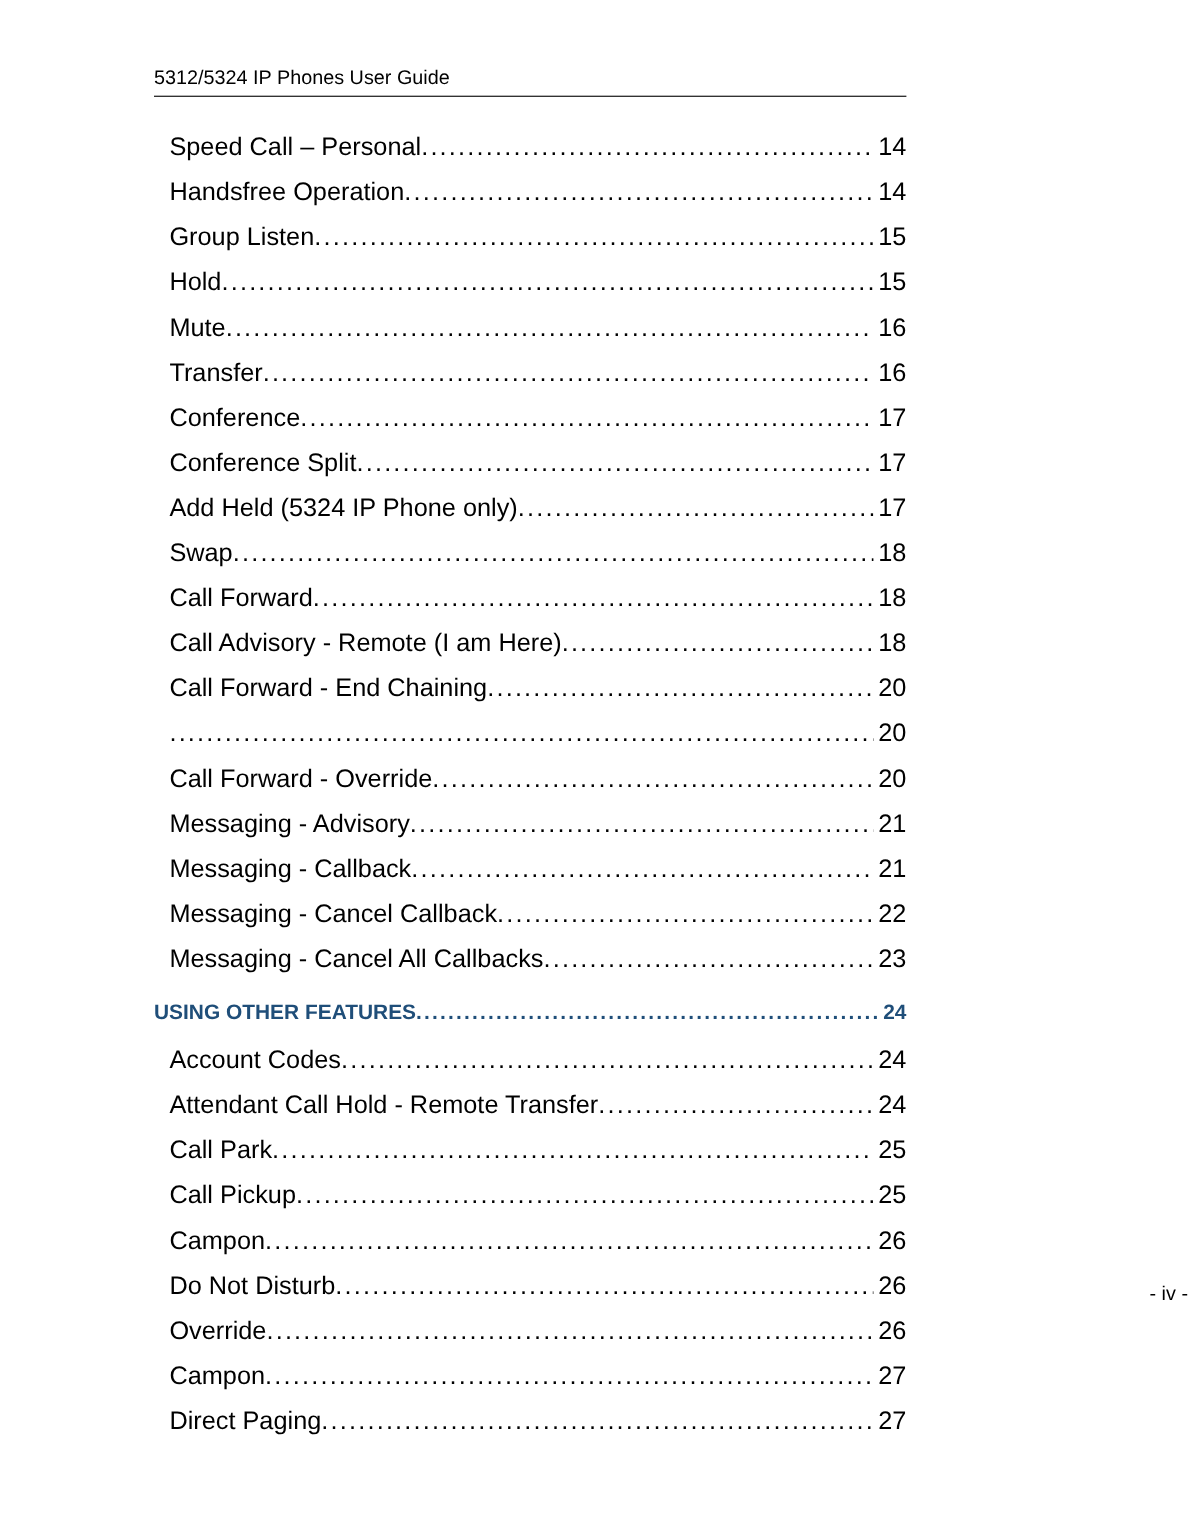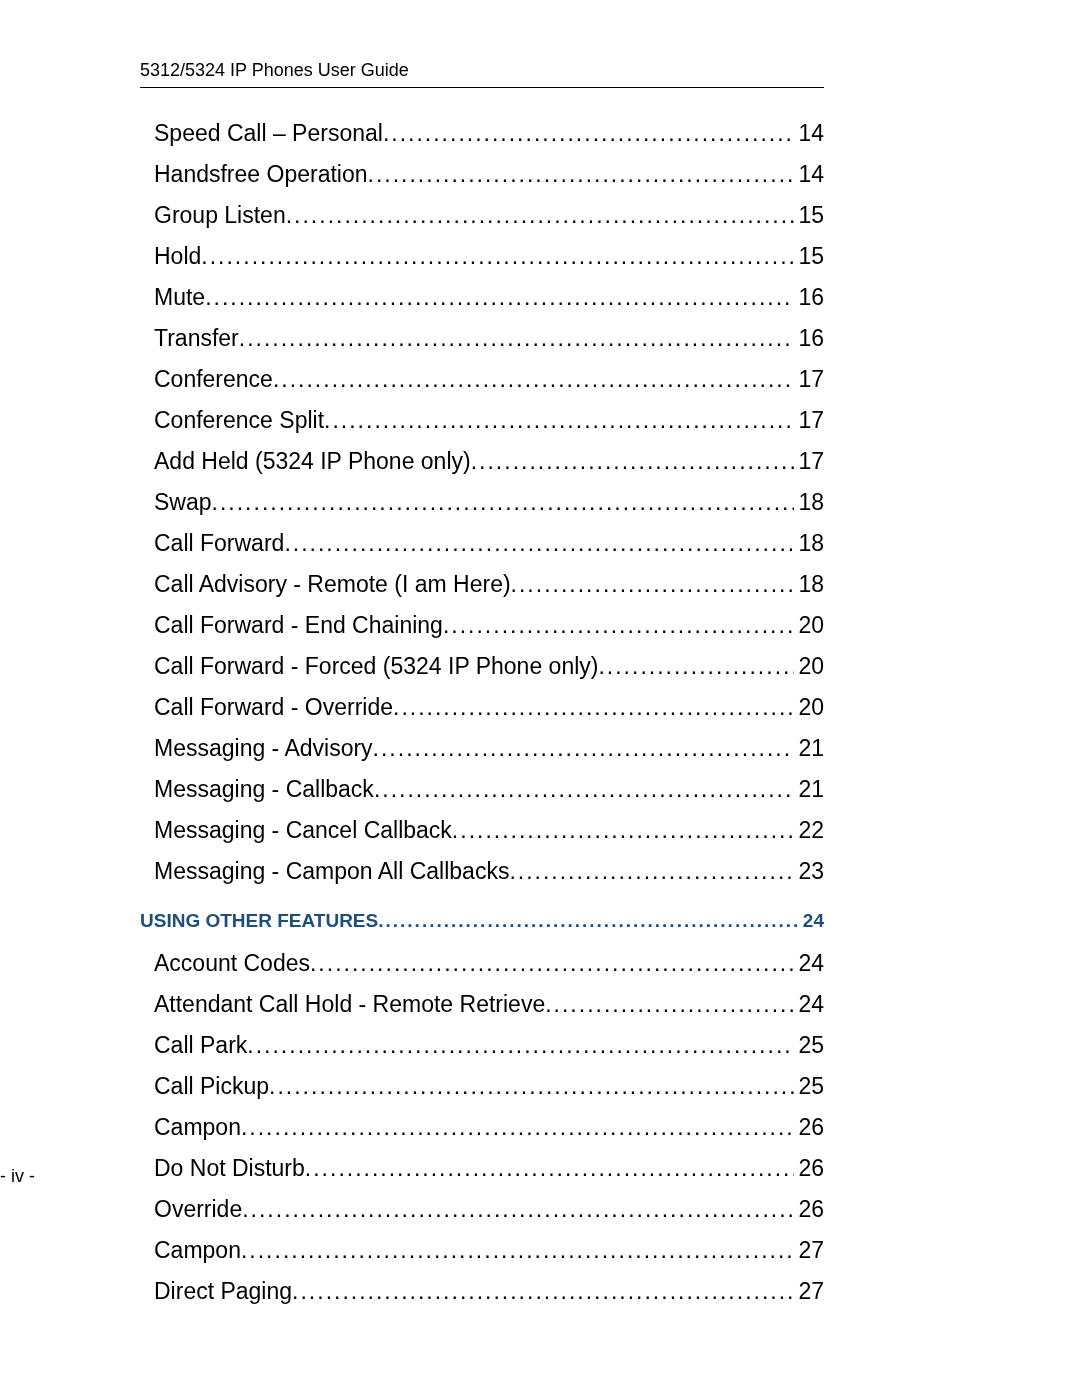--- a/index.html
+++ b/index.html
@@ -61,21 +61,21 @@
     color: #1f4e79;
   }
   .toc-row.level-0 .leader {
     color: #1f4e79;
   }
   .footer {
     position: absolute;
     bottom: 210px;
     left: 0;
     width: 1080px;
-    text-align: left;
+    text-align: right;
     font-size: 18px;
     color: #000;
   }
 </style>
 </head>
 <body>
 
 <div class="page">
   <div class="running-head">5312/5324 IP Phones User Guide</div>
 
@@ -139,21 +139,20 @@
         <span class="title">Call Advisory - Remote (I am Here)</span>
         <span class="leader">..................................................................................................................................................................................................................................................</span>
         <span class="page-num">18</span>
       </div>
       <div class="toc-row level-1">
         <span class="title">Call Forward - End Chaining</span>
         <span class="leader">..................................................................................................................................................................................................................................................</span>
         <span class="page-num">20</span>
       </div>
       <div class="toc-row level-1">
-        <span class="title">Call Forward - Forced (5324 IP Phone only)</span>
         <span class="leader">..................................................................................................................................................................................................................................................</span>
         <span class="page-num">20</span>
       </div>
       <div class="toc-row level-1">
         <span class="title">Call Forward - Override</span>
         <span class="leader">..................................................................................................................................................................................................................................................</span>
         <span class="page-num">20</span>
       </div>
       <div class="toc-row level-1">
         <span class="title">Messaging - Advisory</span>
@@ -164,36 +163,36 @@
         <span class="title">Messaging - Callback</span>
         <span class="leader">..................................................................................................................................................................................................................................................</span>
         <span class="page-num">21</span>
       </div>
       <div class="toc-row level-1">
         <span class="title">Messaging - Cancel Callback</span>
         <span class="leader">..................................................................................................................................................................................................................................................</span>
         <span class="page-num">22</span>
       </div>
       <div class="toc-row level-1">
-        <span class="title">Messaging - Campon All Callbacks</span>
+        <span class="title">Messaging - Cancel All Callbacks</span>
         <span class="leader">..................................................................................................................................................................................................................................................</span>
         <span class="page-num">23</span>
       </div>
       <div class="toc-row level-0">
         <span class="title">USING OTHER FEATURES</span>
         <span class="leader">..................................................................................................................................................................................................................................................</span>
         <span class="page-num">24</span>
       </div>
       <div class="toc-row level-1">
         <span class="title">Account Codes</span>
         <span class="leader">..................................................................................................................................................................................................................................................</span>
         <span class="page-num">24</span>
       </div>
       <div class="toc-row level-1">
-        <span class="title">Attendant Call Hold - Remote Retrieve</span>
+        <span class="title">Attendant Call Hold - Remote Transfer</span>
         <span class="leader">..................................................................................................................................................................................................................................................</span>
         <span class="page-num">24</span>
       </div>
       <div class="toc-row level-1">
         <span class="title">Call Park</span>
         <span class="leader">..................................................................................................................................................................................................................................................</span>
         <span class="page-num">25</span>
       </div>
       <div class="toc-row level-1">
         <span class="title">Call Pickup</span>

